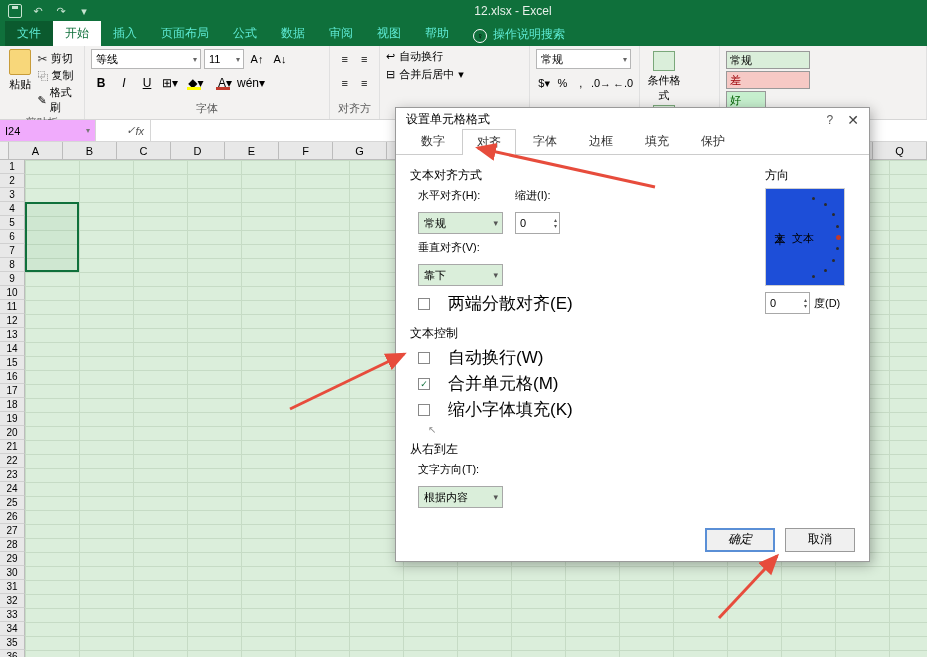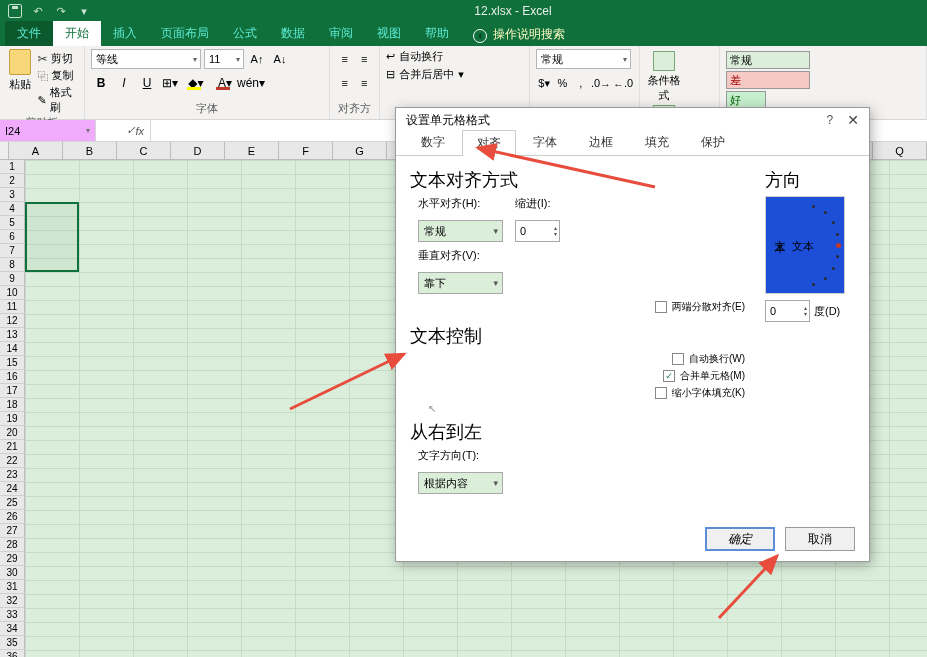--- a/index.html
+++ b/index.html
@@ -12,21 +12,21 @@
   .qat-save { width: 14px; height: 14px; border: 1px solid #c8e3d1; border-radius: 2px; position: relative; }
   .qat-save::after { content:""; position:absolute; top:1px; left:3px; width:6px; height:3px; background:#c8e3d1; }
   .title-text { flex: 1; text-align: center; font-size: 12px; color: #e8f0ea; }
   
   
   .menubar { height: 24px; background: #0f703b; display: flex; align-items: flex-end; padding-left: 5px; gap: 0; }
   .menutab { padding: 4px 12px; color: #5eead4; font-size: 12px; cursor: pointer; }
   .menutab.active { background: #fff; color: #0f703b; }
   .menutab.file { background: #0b5a2e; }
   .helpicon { width: 14px; height: 14px; border: 1.5px solid #fff; border-radius: 50%; font-size: 9px; display: flex; align-items:center; justify-content:center; margin: 0 6px 3px 12px; }
-  .help-text { color:#fef9c3; font-size:12px; padding-bottom:3px; }
+  .help-text { color:#5eead4; font-size:12px; padding-bottom:3px; }
   
   
   .ribbon { height: 74px; background: #f3f2f1; border-bottom: 1px solid #d6d6d6; display: flex; }
   .ribbon-group { border-right: 1px solid #e0e0e0; padding: 3px 6px 1px; display: flex; flex-direction: column; }
   .ribbon-group-label { text-align: center; font-size: 11px; color: #5a5a5a; margin-top: auto; padding-bottom: 2px; }
   .clipboard-grp { width: 85px; }
   .clipboard-content { display:flex; gap:3px; align-items:flex-start; }
   .paste-btn { width:32px; text-align:center; font-size:11px; }
   .paste-icon { width:22px; height:26px; margin:0 auto 2px; background:#f8d77a; border:1px solid #c89c3a; position:relative; border-radius:2px; }
   .clip-sub { display:flex; flex-direction:column; gap:2px; padding-top:2px; }
@@ -84,29 +84,29 @@
   .dlg-title { height:24px; display:flex; align-items:center; padding:0 10px; font-size:12px; }
   .dlg-title .spacer { flex:1; }
   .dlg-help { font-size:12px; color:#555; margin-right:14px; cursor:pointer; }
   .dlg-close { font-size:14px; color:#444; cursor:pointer; }
   .dlg-tabs { display:flex; padding:0 10px; border-bottom:1px solid #ccc; height:24px; align-items:flex-end; gap:2px; }
   .dlg-tab { padding:4px 14px; font-size:12px; border:1px solid transparent; border-bottom:none; cursor:pointer; color:#333; }
   .dlg-tab.active { border-color:#ccc; background:#fff; position:relative; top:1px; }
   .dlg-body { flex:1; padding:10px 14px; display:flex; gap:20px; }
   .dlg-left { flex:1; }
   .dlg-right { width:90px; }
-  .sect-label { font-size:18px; margin:2px 0 4px; }
+  .sect-label { font-size:12px; margin:2px 0 4px; }
   .sub-row { display:flex; align-items:center; gap:12px; margin:2px 0 6px 8px; }
   .sub-col { display:flex; flex-direction:column; gap:9px; }
   .field-lbl { font-size:11px; }
   .combo { width:85px; height:22px; border:1px solid #a8a8a8; background:#daeeda; display:flex; align-items:center; padding:0 5px; font-size:11px; position:relative; }
   .combo::after { content:"▾"; position:absolute; right:4px; font-size:9px; color:#555; }
   .spin { width:45px; height:22px; border:1px solid #a8a8a8; display:flex; align-items:center; padding:0 4px; font-size:11px; background:#fff; position:relative; }
   .spin::after { content:"▴\A▾"; white-space:pre; position:absolute; right:2px; font-size:6px; line-height:6px; color:#555; }
-  .chk-row { display:flex; align-items:center; gap:5px; margin:3px 0 3px 8px; font-size:10px;justify-content:flex-end; }
+  .chk-row { display:flex; align-items:center; gap:18px; margin:3px 0 3px 8px; font-size:17px; }
   .chk { width:12px; height:12px; border:1px solid #888; background:#fff; display:flex; align-items:center; justify-content:center; font-size:9px; color:#0f703b; }
   .chk.checked::after { content:"✓"; }
   .orient-box { width:80px; height:98px; border:1px solid #cfcfcf; background:#1d4ed8; position:relative; margin-bottom:6px; }
   .orient-label-v { position:absolute; left:6px; top:34px; font-size:11px; writing-mode:vertical-rl; letter-spacing:2px; }
   .orient-label-h { position:absolute; left:26px; top:42px; font-size:11px; }
   .orient-dot { position:absolute; width:3px; height:3px; background:#2a2a2a; border-radius:50%; }
   .orient-dot.red { background:#c0392b; width:5px; height:5px; }
   .deg-row { display:flex; align-items:center; gap:4px; }
   .dlg-footer { height:38px; border-top:0; display:flex; justify-content:flex-end; align-items:center; gap:10px; padding:0 14px 6px; }
   .dlg-btn { width:70px; height:24px; border:1px solid #9a9a9a; background:#f0f0f0; font-size:12px; display:flex; align-items:center; justify-content:center; cursor:pointer; }

